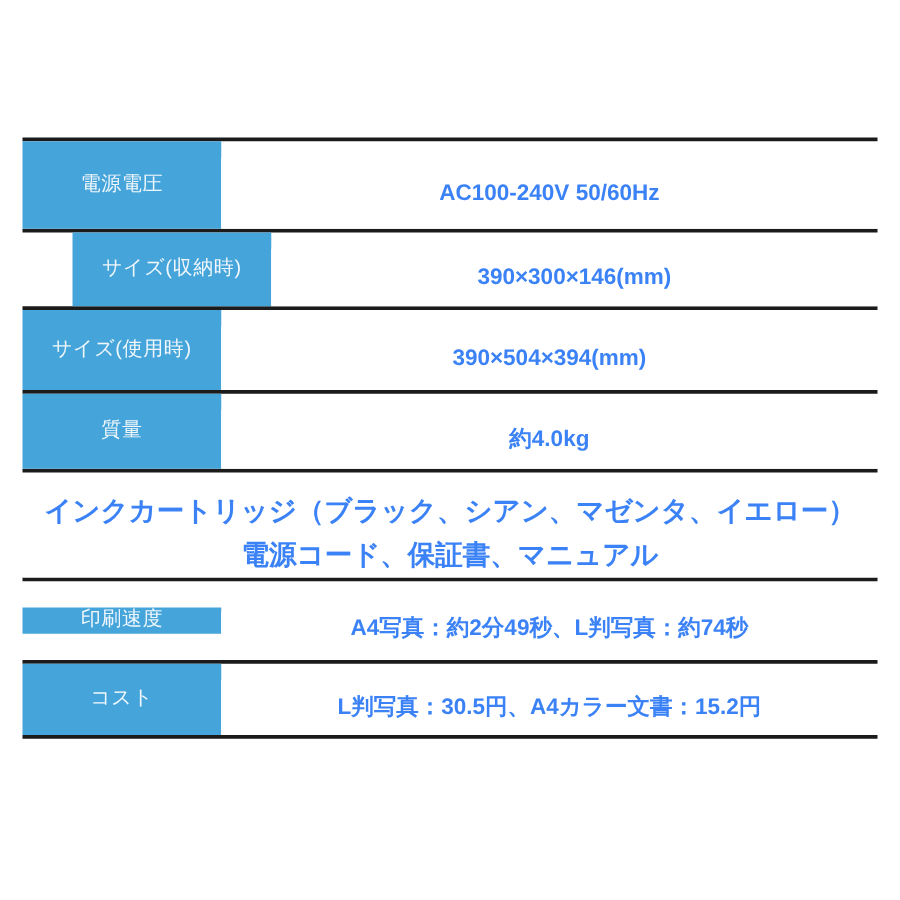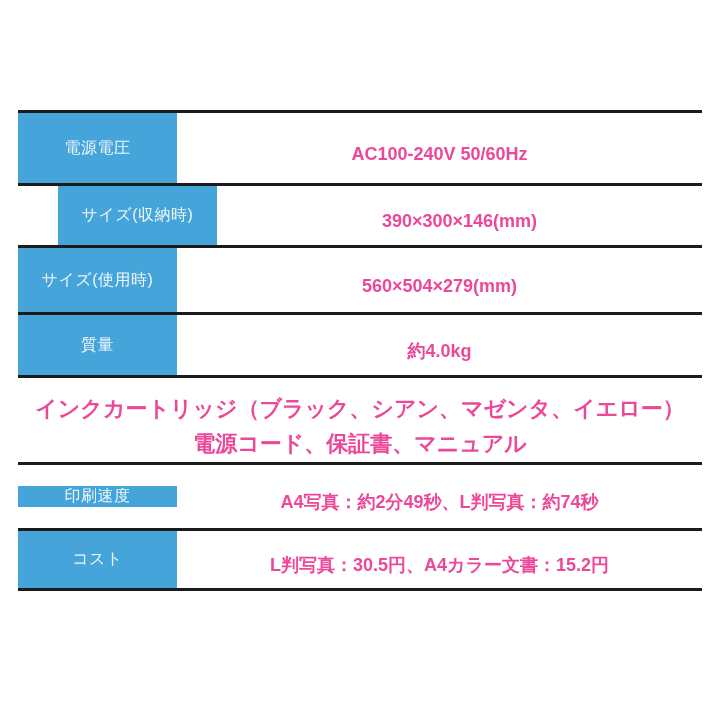--- a/index.html
+++ b/index.html
@@ -32,21 +32,21 @@
     letter-spacing: 0.5px;
     display: flex;
     align-items: center;
     justify-content: center;
     text-align: center;
     line-height: 1.3;
   }
   .value-cell {
     flex: 1 1 auto;
     background: #ffffff;
-    color: #ec4899;
+    color: #3b82f6;
     font-size: 18px;
     font-weight: 700;
     display: flex;
     align-items: center;
     justify-content: center;
     text-align: center;
     line-height: 1.55;
     white-space: pre-line;
     padding: 0 8px;
     margin-top: 13px;
@@ -68,21 +68,21 @@
   <div class="spec-row r0">
     <div class="label-cell">電源電圧</div>
     <div class="value-cell">AC100-240V 50/60Hz</div>
   </div>
   <div class="spec-row r1">
     <div class="label-cell">サイズ(収納時)</div>
     <div class="value-cell">390×300×146(mm)</div>
   </div>
   <div class="spec-row r2">
     <div class="label-cell">サイズ(使用時)</div>
-    <div class="value-cell">560×504×279(mm)</div>
+    <div class="value-cell">390×504×394(mm)</div>
   </div>
   <div class="spec-row r3">
     <div class="label-cell">質量</div>
     <div class="value-cell">約4.0kg</div>
   </div>
   <div class="spec-row r4">
     <div class="value-cell">インクカートリッジ（ブラック、シアン、マゼンタ、イエロー）
 電源コード、保証書、マニュアル</div>
   </div>
   <div class="spec-row r5">

